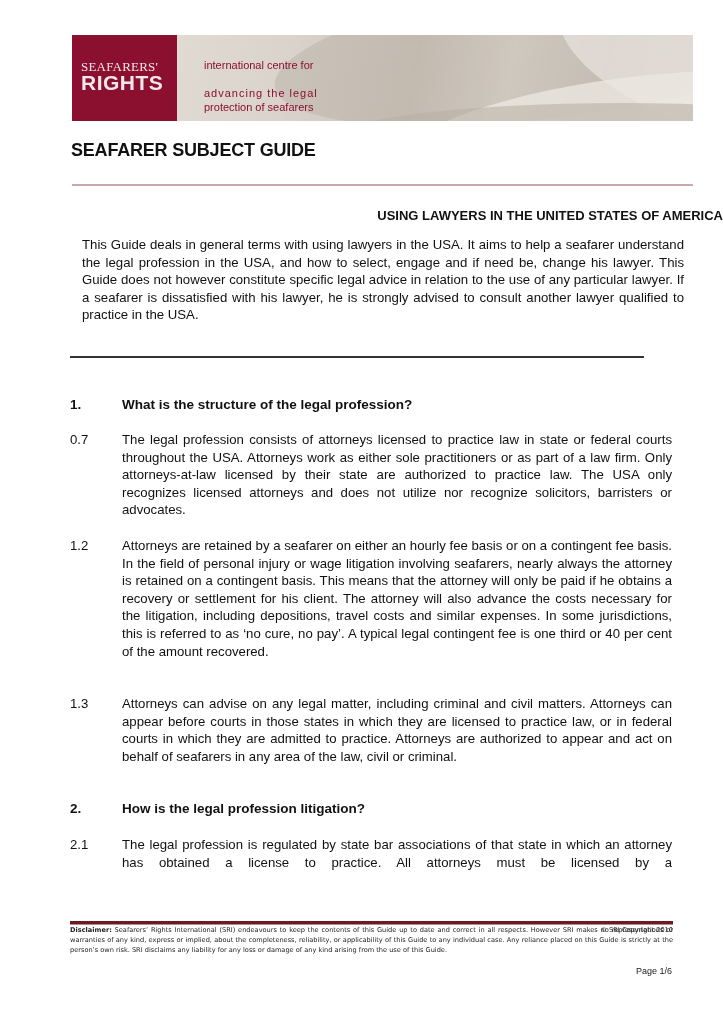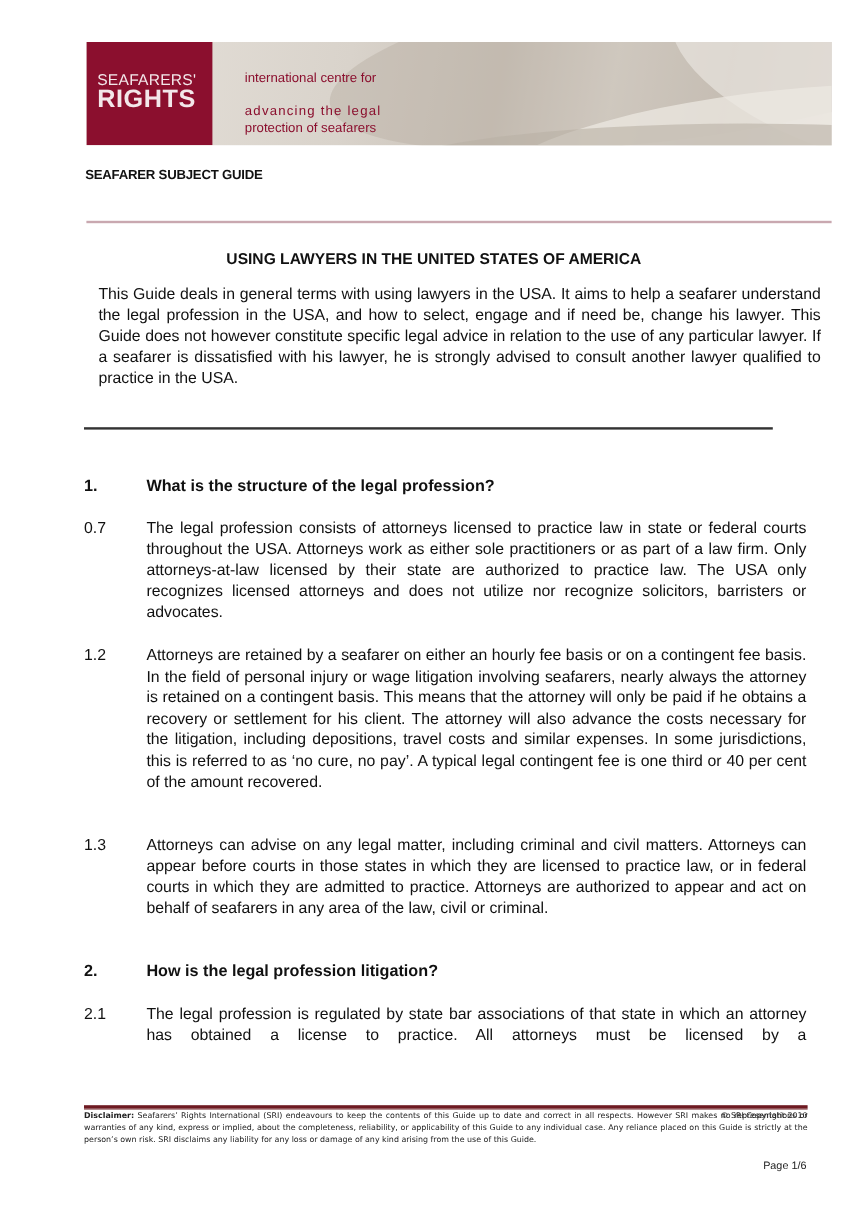--- a/index.html
+++ b/index.html
@@ -11,33 +11,33 @@
   .banner .swoosh1 { position: absolute; left: 200px; top: -60px; width: 600px; height: 140px; border-radius: 50%;
             background: rgba(190,181,170,0.55); transform: rotate(-8deg); }
   .banner .swoosh2 { position: absolute; left: 330px; top: 40px; width: 500px; height: 120px; border-radius: 50%;
             background: rgba(236,232,226,0.75); transform: rotate(-6deg); }
   .banner .swoosh3 { position: absolute; left: 250px; top: 68px; width: 600px; height: 80px; border-radius: 50%;
             background: rgba(185,176,165,0.6); }
   .banner .swoosh4 { position: absolute; left: 480px; top: -40px; width: 300px; height: 130px; border-radius: 50%;
             background: rgba(232,228,222,0.7); transform: rotate(20deg); }
   .logo-box { position: absolute; left: 0; top: 0; width: 105px; height: 86px; background: #8b0f2e;
               color: #f3e7ea; z-index: 2; }
-  .logo-line1 { position: absolute; left: 9px; top: 24px; font-family: Liberation Sans, sans-serif;
+  .logo-line1 { position: absolute; left: 9px; top: 24px; font-family: Liberation Serif, serif;
                 font-size: 13px; letter-spacing: 0.2px; }
   .logo-line2 { position: absolute; left: 9px; top: 36px; font-family: "Liberation Sans", sans-serif;
                 font-size: 21px; letter-spacing: 0.5px; font-weight: bold; }
   .tagline { position: absolute; left: 132px; top: 23px; z-index: 2; color: #8b0f2e;
              font-family: "Liberation Sans", sans-serif; font-size: 11px; line-height: 14px; }
   .tagline div:nth-child(2) { letter-spacing: 1px; margin-top: 14px; }
 
-  .guide-title { position: absolute; left: 71px; top: 140px; font-size: 11px; font-weight: bold;
+  .guide-title { position: absolute; left: 71px; top: 140px; font-size: 18px; font-weight: bold;
                  font-family: "Liberation Sans", sans-serif; letter-spacing: -0.2px; text-align: right; }
   .pink-rule { position: absolute; left: 72px; top: 184px; width: 621px; height: 2px; background: #c9a8b0; }
 
-  .doc-title { position: absolute; left: 0; width: 723px; top: 208px; text-align: center;
+  .doc-title { position: absolute; left: 0; width: 723px; top: 208px; text-align: right;
                font-family: "Liberation Sans", sans-serif; font-weight: bold; font-size: 13px; }
 
   .para { position: absolute; font-family: "Liberation Sans", sans-serif; font-size: 13.2px; line-height: 17.6px;
           text-align: justify; text-align-last: left; }
   .intro { left: 82px; top: 236px; width: 602px; }
   .dark-rule { position: absolute; left: 70px; top: 356px; width: 574px; height: 1.5px; background: #333; }
 
   .sec-num { position: absolute; left: 70px; font-family: "Liberation Sans", sans-serif; font-weight: bold; font-size: 13.5px; }
   .sec-head { position: absolute; left: 122px; font-family: "Liberation Sans", sans-serif; font-weight: bold; font-size: 13.5px; }
   .item-num { position: absolute; left: 70px; font-family: "Liberation Sans", sans-serif; font-size: 13.2px; }

